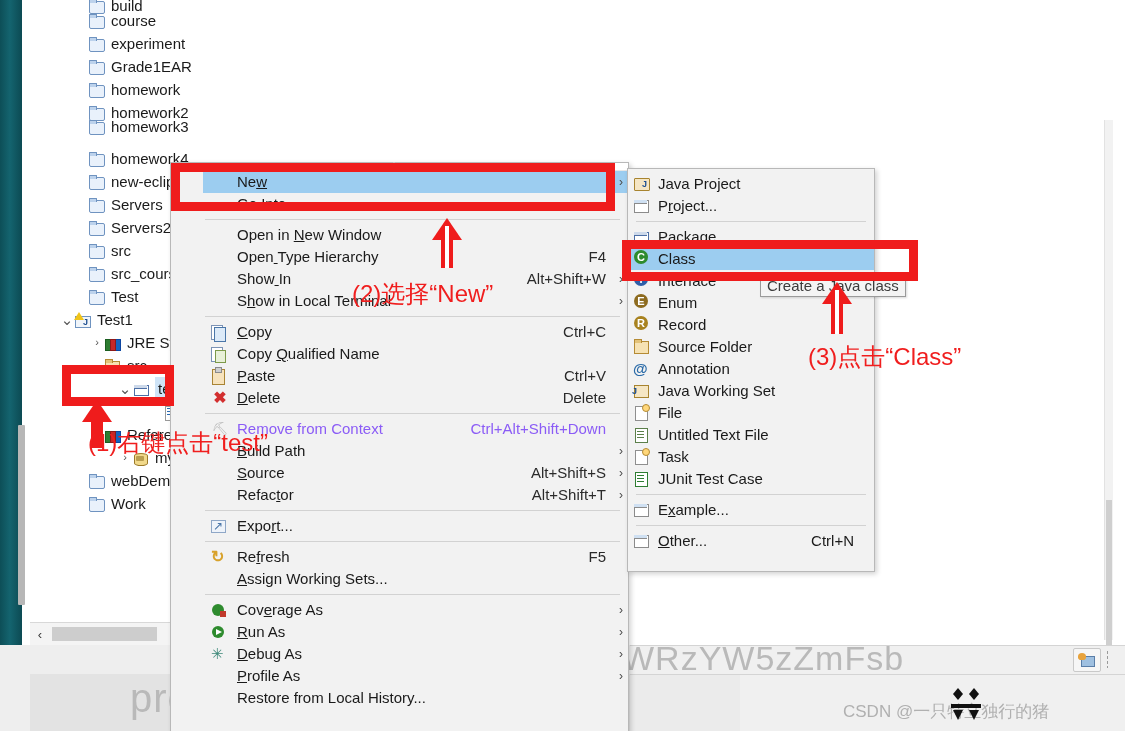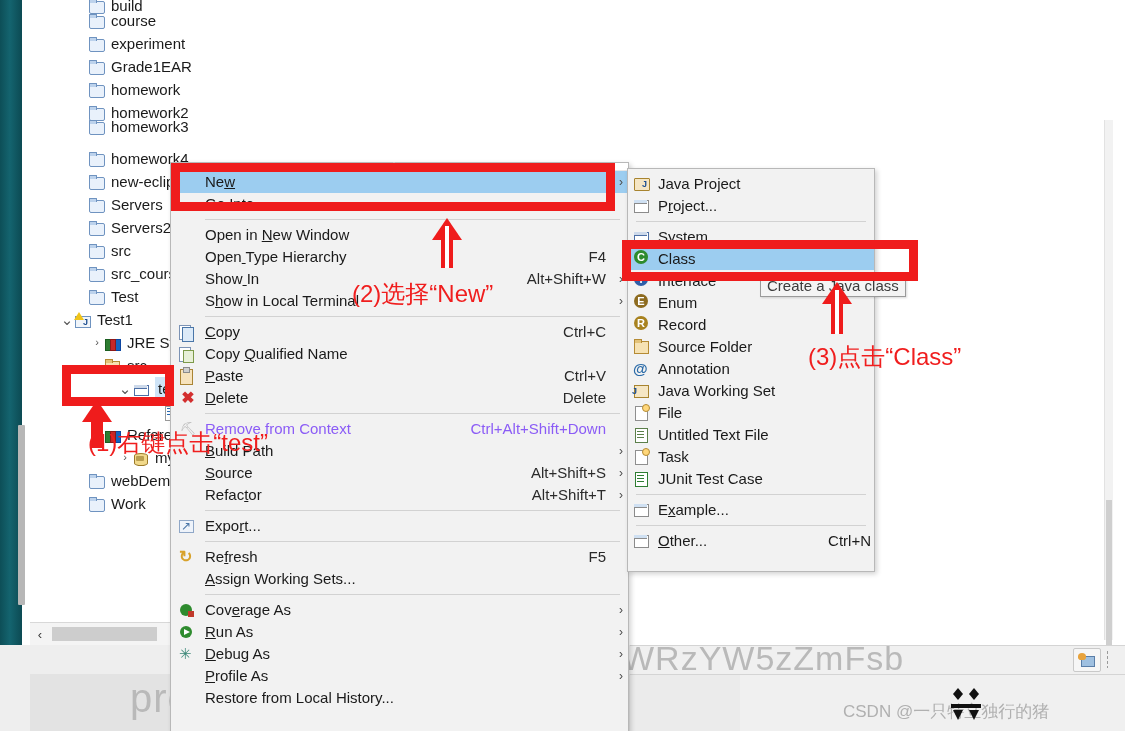--- a/index.html
+++ b/index.html
@@ -206,21 +206,21 @@
 
   
   .ctx-menu {
     position:absolute; left:170px; top:162px; width:457px; height:569px;
     background:#f2f2f2; border:1px solid #b8b8b8;
     box-shadow: 2px 2px 5px rgba(0,0,0,.18);
     font-size:15px; color:#1a1a1a;
   }
   .mi {
     position:relative; height:22px; line-height:22px;
-    display:flex; align-items:center; padding-left:0; white-space:nowrap;
+    display:flex; align-items:center; padding-left:0; white-space:nowrap;margin-left:32px;
   }
   .mi .mi-ico {
     width:34px; flex:0 0 34px; position:relative; height:18px;
   }
   .mi .mi-label { flex:1 1 auto; }
   .mi .mi-key { color:#2a2a2a; padding-right:8px; }
   .mi .mi-arrow { width:14px; flex:0 0 14px; text-align:center; color:#4a4a4a; font-size:12px; }
   .mi.disabled .mi-label, .mi.disabled .mi-key { color:#8b5cf6; }
   .mi.hl { background:#9ccdf0; }
   .mi-sep { height:1px; background:#d2d2d2; margin:4px 8px 4px 34px; }
@@ -260,21 +260,21 @@
     background:#f2f2f2; border:1px solid #b8b8b8;
     box-shadow: 2px 2px 5px rgba(0,0,0,.18);
     font-size:15px; color:#1a1a1a;
   }
   .smi {
     position:relative; height:22px; line-height:22px;
     display:flex; align-items:center; white-space:nowrap;
   }
   .smi .smi-ico { width:30px; flex:0 0 30px; position:relative; height:18px; }
   .smi .smi-label { flex:1 1 auto; }
-  .smi .smi-key { padding-right:3px; }
+  .smi .smi-key { padding-right:20px; }
   .smi.hl { background:#9ccdf0; }
   .smi-sep { height:1px; background:#d2d2d2; margin:4px 8px 4px 8px; }
 
   .si-jproj::before{content:"";position:absolute;left:6px;top:3px;width:14px;height:11px;background:#f5e6c4;border:1px solid #a8842f;border-radius:1px;}
   .si-jproj::after{content:"J";position:absolute;left:14px;top:-2px;color:#1d4f91;font-size:9px;font-weight:bold;}
   .si-proj::before{content:"";position:absolute;left:6px;top:3px;width:13px;height:11px;background:#ffffff;border:1px solid #8b8b8b;}
   .si-proj::after{content:"";position:absolute;left:6px;top:3px;width:13px;height:3px;background:#cfe0f2;border-bottom:1px solid #8b8b8b;}
   .si-pkg::before{content:"";position:absolute;left:6px;top:4px;width:13px;height:9px;background:#ffffff;border:1px solid #4d6fa5;}
   .si-pkg::after{content:"";position:absolute;left:6px;top:4px;width:13px;height:3px;background:#cdd9ea;border-bottom:1px solid #4d6fa5;}
   .si-class::before{content:"C";position:absolute;left:6px;top:0px;width:14px;height:14px;border-radius:50%;background:#2e8b2e;color:#fff;font-size:11px;text-align:center;line-height:14px;font-weight:bold;}
@@ -653,21 +653,21 @@
           <span class="smi-key"></span>
         </div>
         <div class="smi">
           <span class="smi-ico si-proj"></span>
           <span class="smi-label">P<span class="ul">r</span>oject...</span>
           <span class="smi-key"></span>
         </div>
         <div class="smi-sep"></div>
         <div class="smi">
           <span class="smi-ico si-pkg"></span>
-          <span class="smi-label">System</span>
+          <span class="smi-label">Package</span>
           <span class="smi-key"></span>
         </div>
         <div class="smi hl">
           <span class="smi-ico si-class"></span>
           <span class="smi-label">Class</span>
           <span class="smi-key"></span>
         </div>
         <div class="smi">
           <span class="smi-ico si-iface"></span>
           <span class="smi-label">Interface</span>

